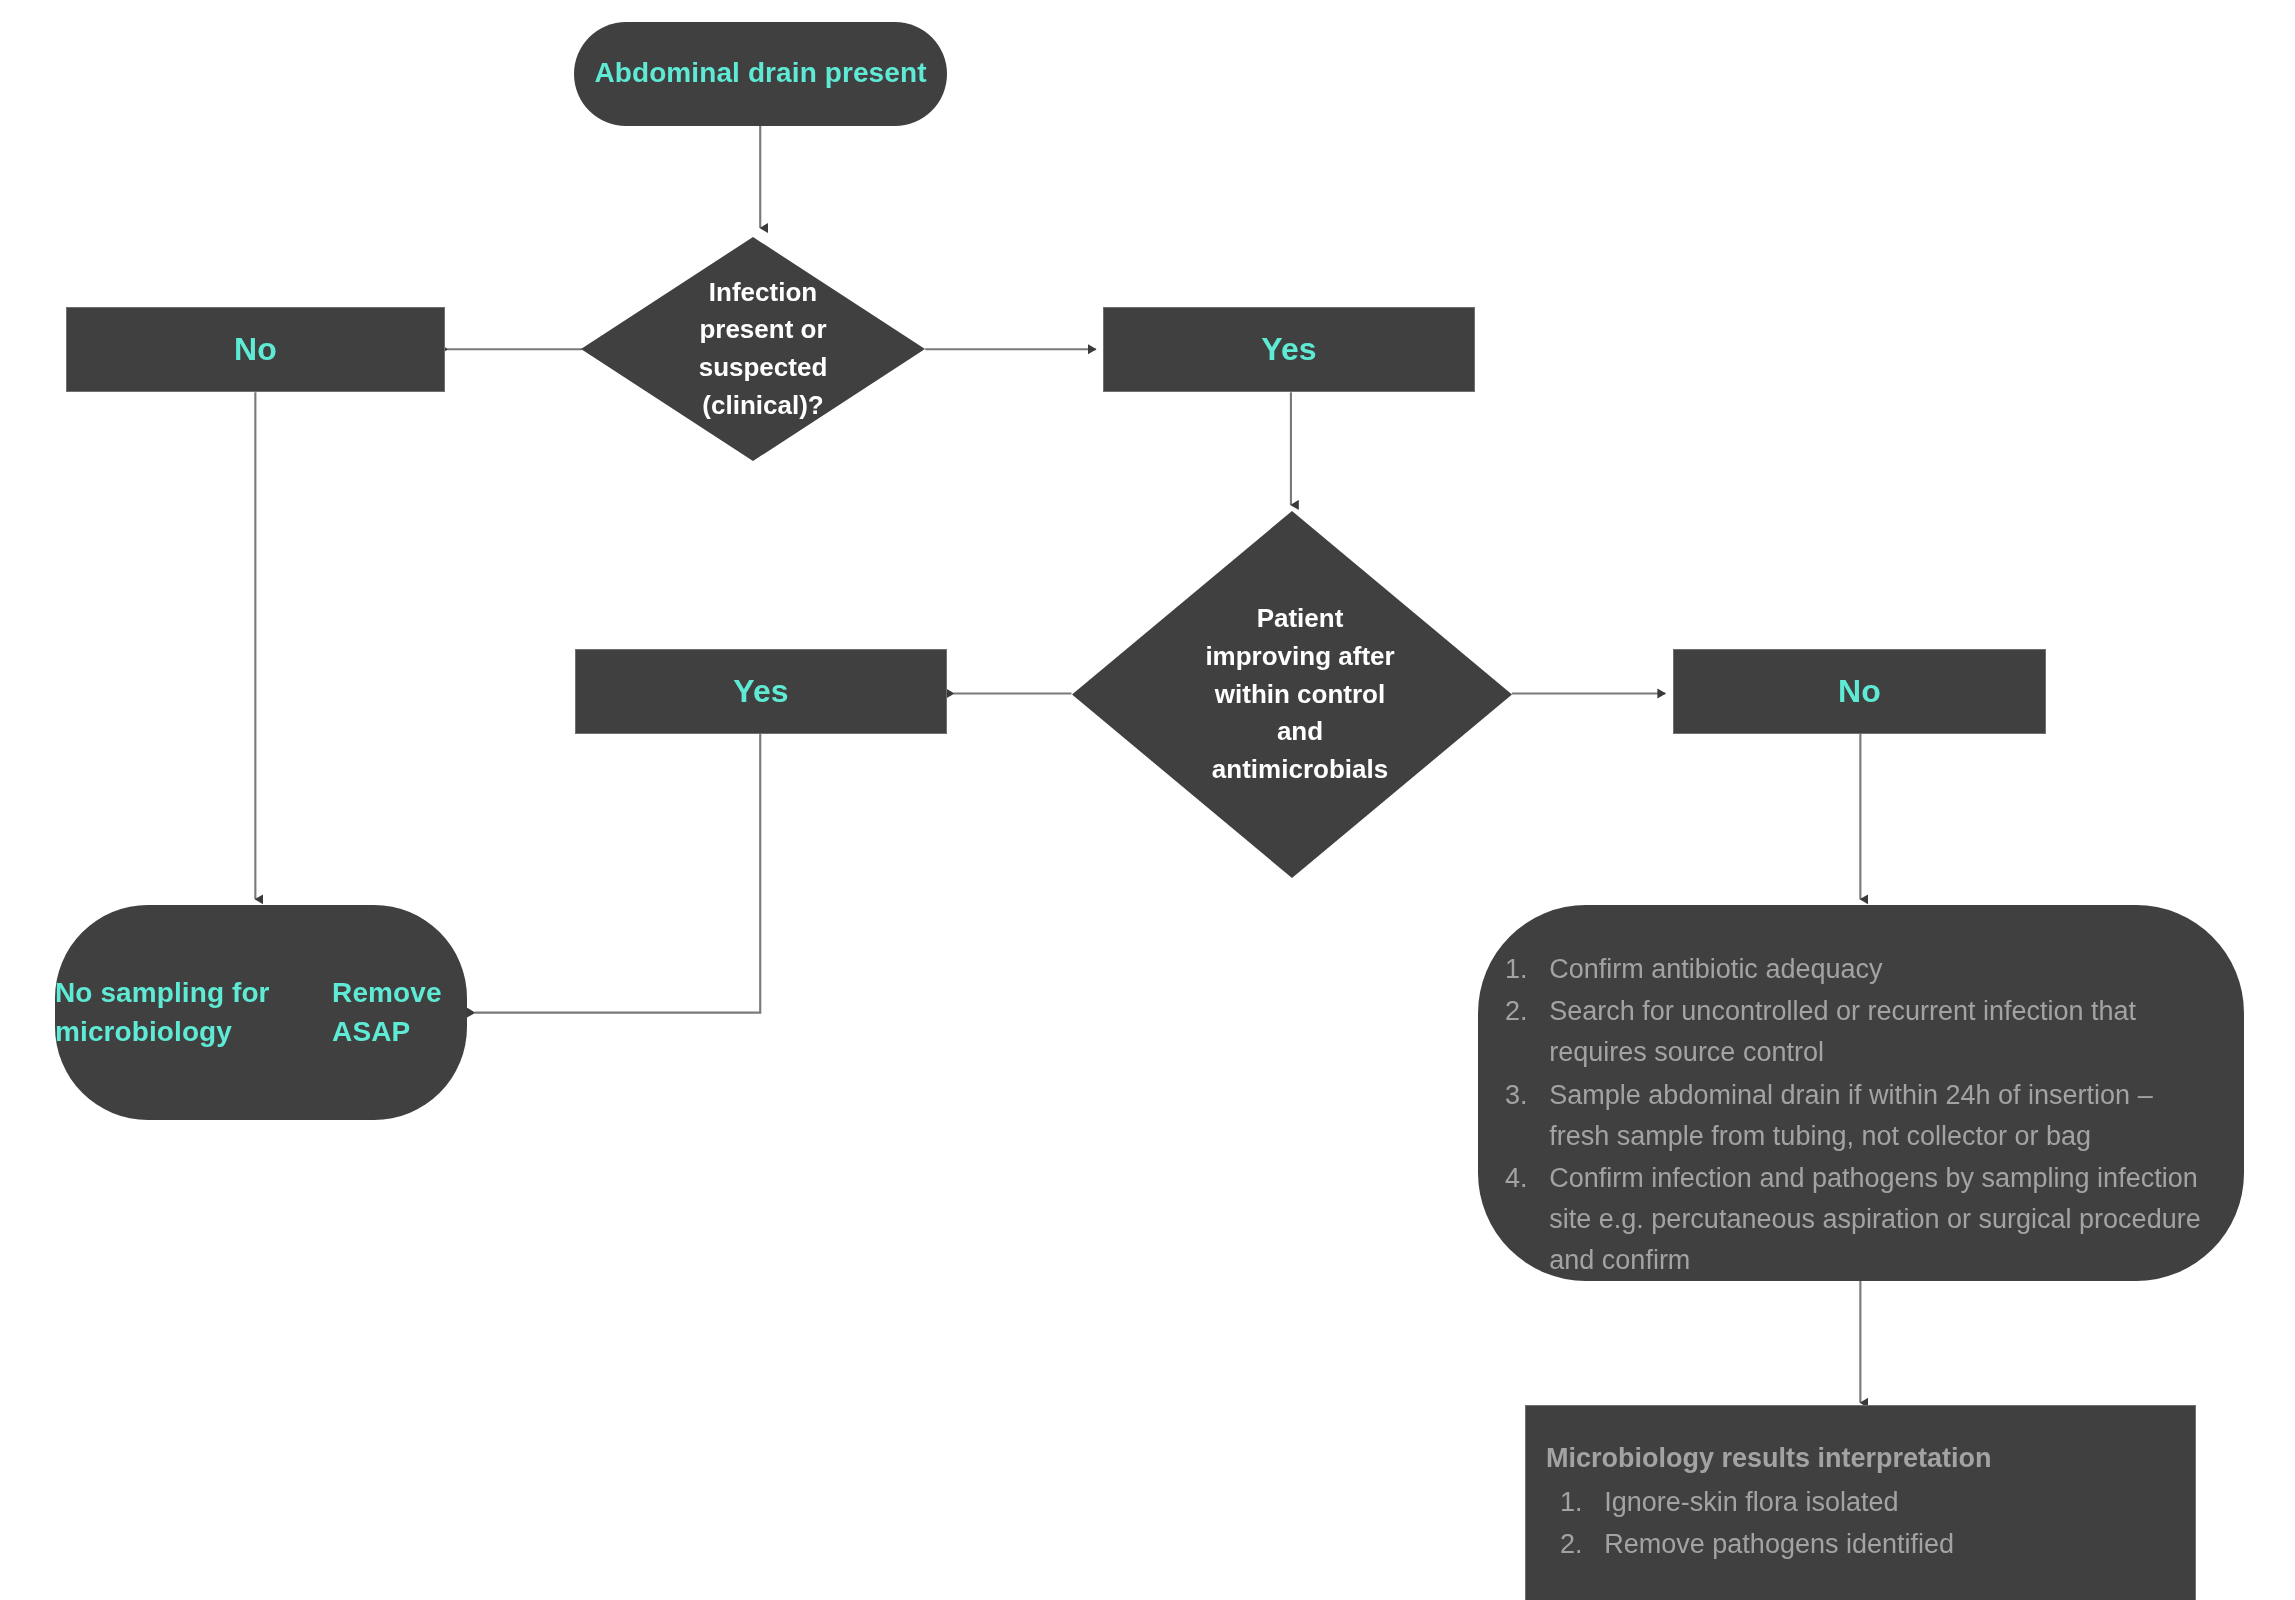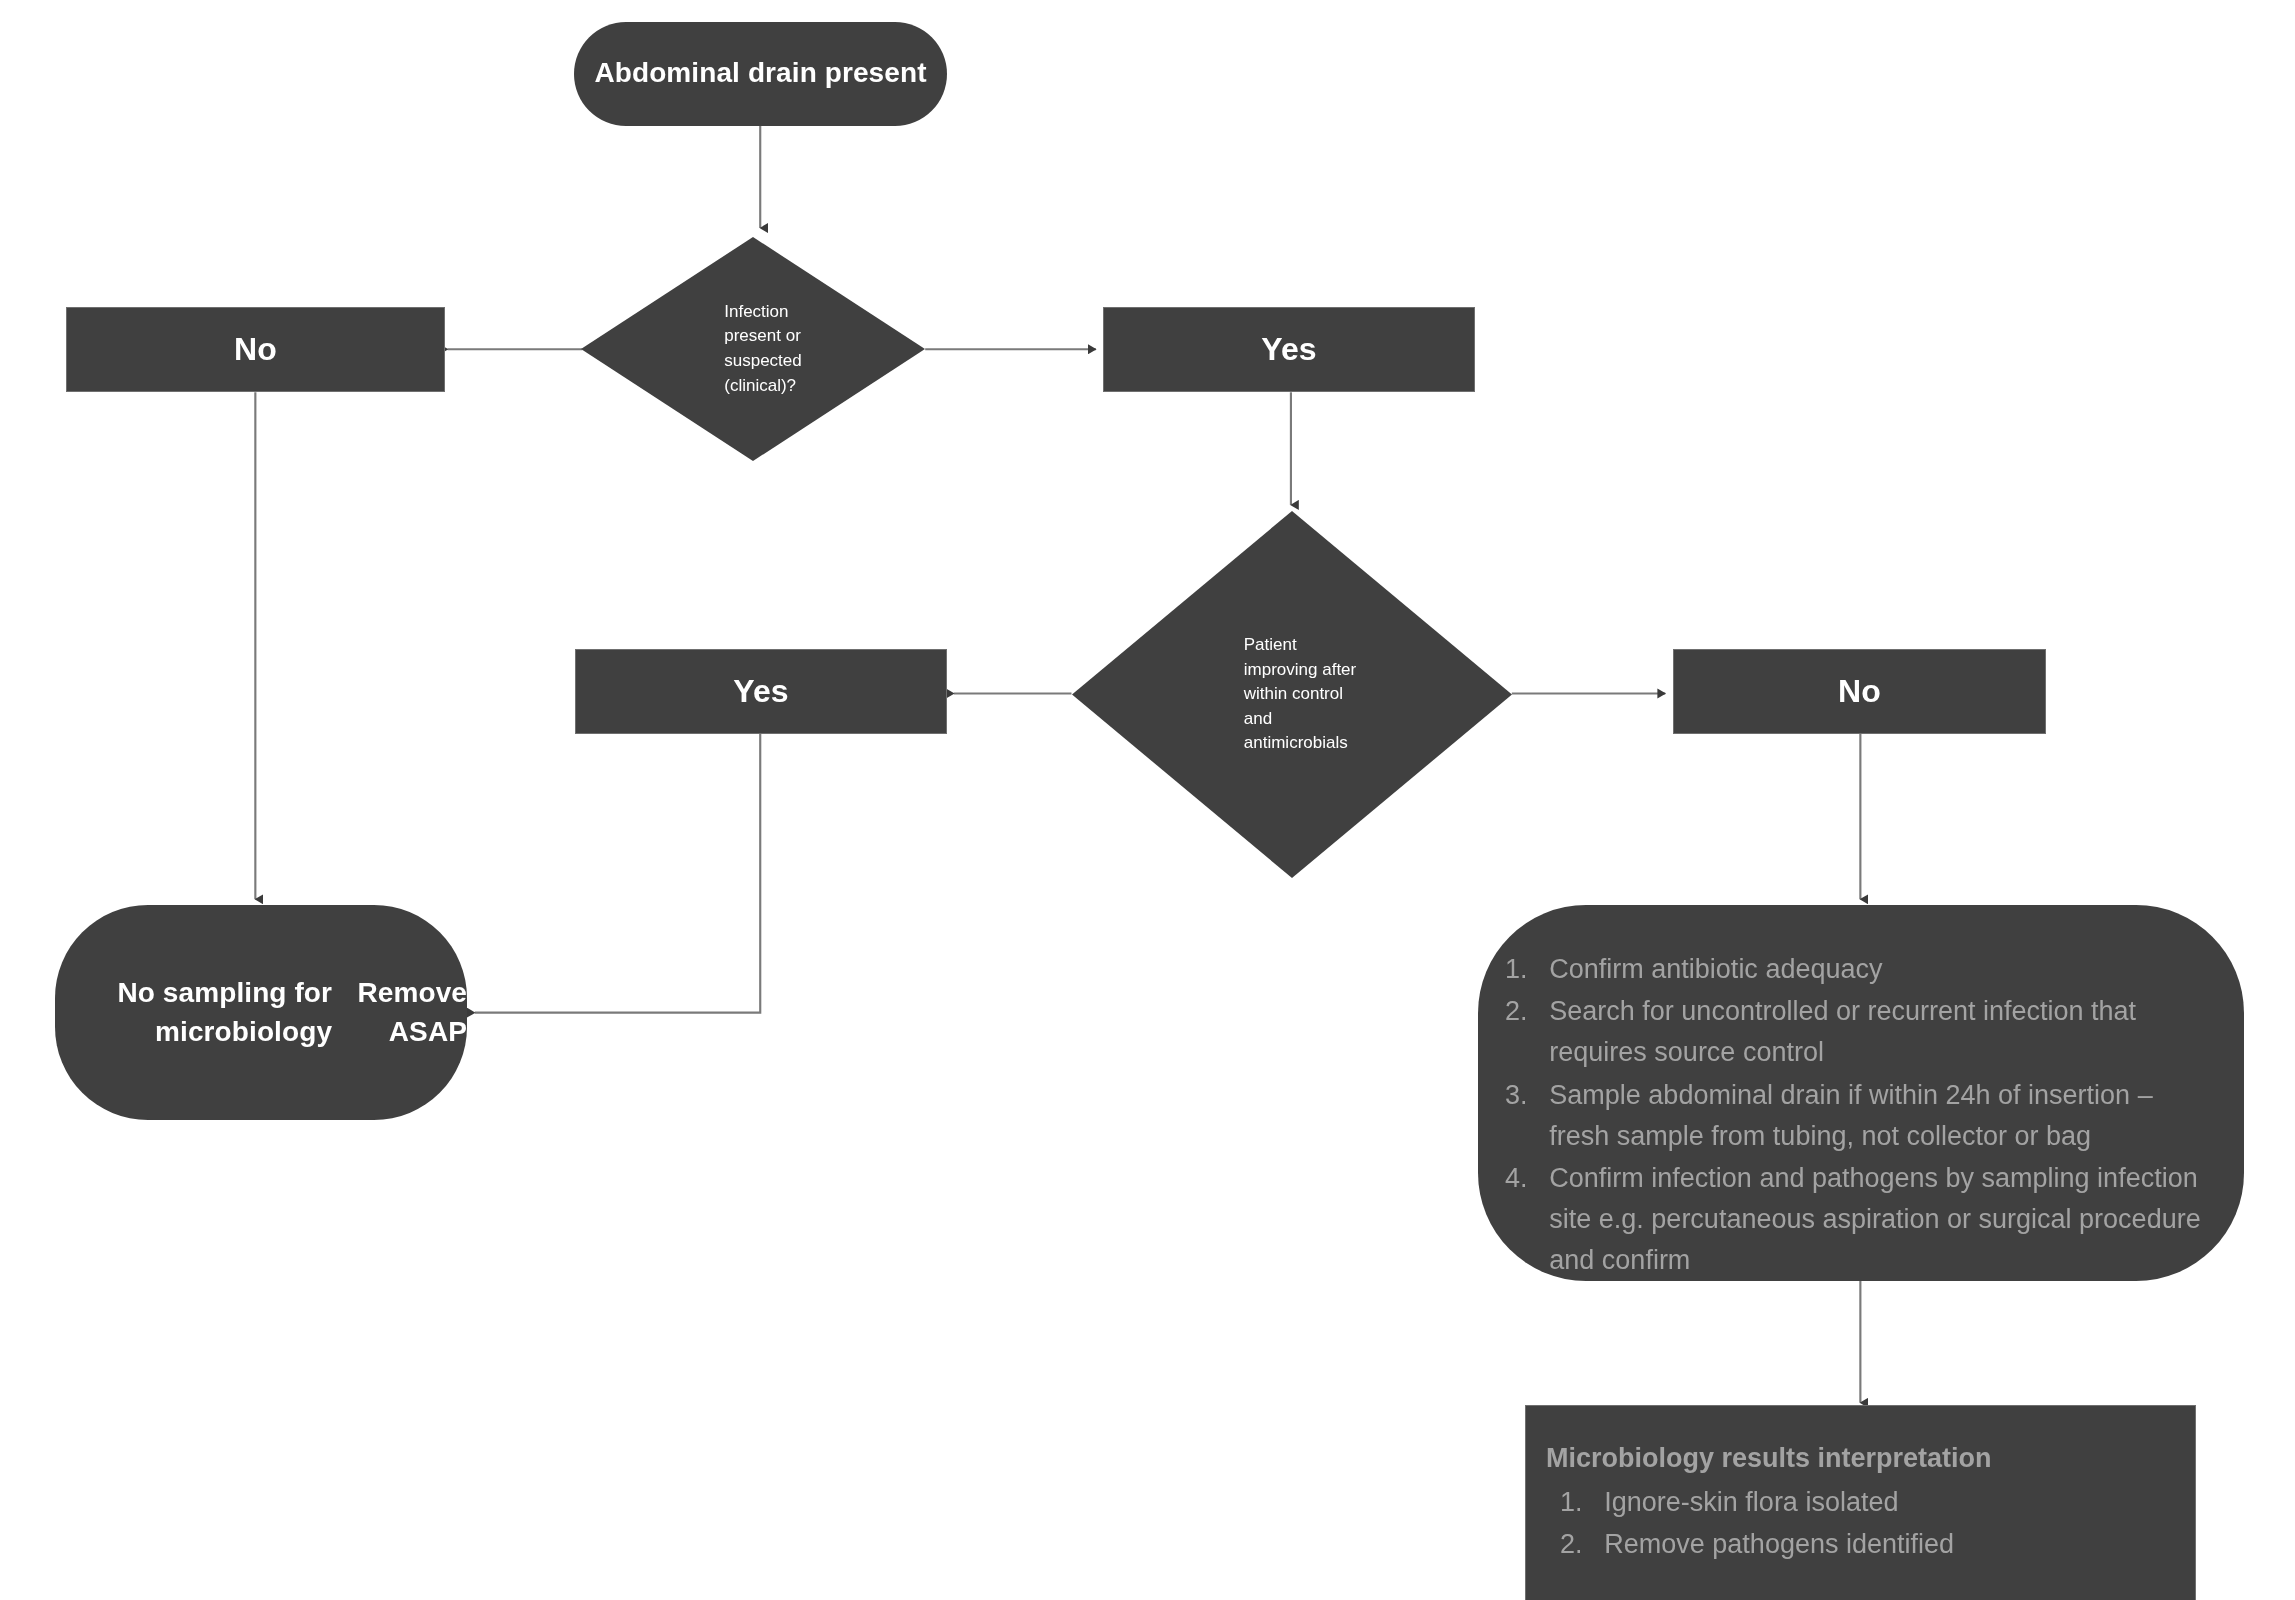--- a/index.html
+++ b/index.html
@@ -21,26 +21,26 @@
     position: absolute;
     left: 0;
     top: 0;
     width: 2295px;
     height: 1600px;
     pointer-events: none;
   }
   .node {
     position: absolute;
     background: #404040;
-    color: #ffffff;
+    color: #5eead4;
     box-sizing: border-box;
     display: flex;
     align-items: center;
     justify-content: center;
-    text-align: right;
+    text-align: left;
     font-weight: bold;
     line-height: 1.38;
     letter-spacing: 0.1px;
   }
   .rect {
     border: 1.4px solid #6f6f6f;
   }
   .pill {
     border-radius: 717px;
   }
@@ -60,24 +60,24 @@
     justify-content: center;
   }
   .diamond .dshape {
     position: absolute;
     left: 0; top: 0;
     width: 100%; height: 100%;
   }
   .diamond .dtext {
     position: relative;
     color: #ffffff;
-    font-weight: normal;
-    text-align: left;
+    font-weight: bold;
+    text-align: center;
     line-height: 1.45;
-    font-size: 17px;
+    font-size: 26px;
     z-index: 2;
   }
 
   .listbox {
     position: absolute;
     background: #404040;
     color: #a3a3a3;
     box-sizing: border-box;
     font-size: 27px;
     line-height: 1.52;

